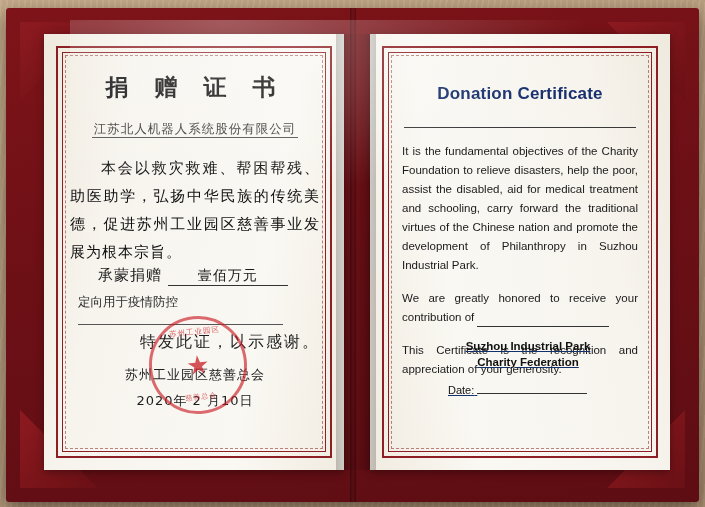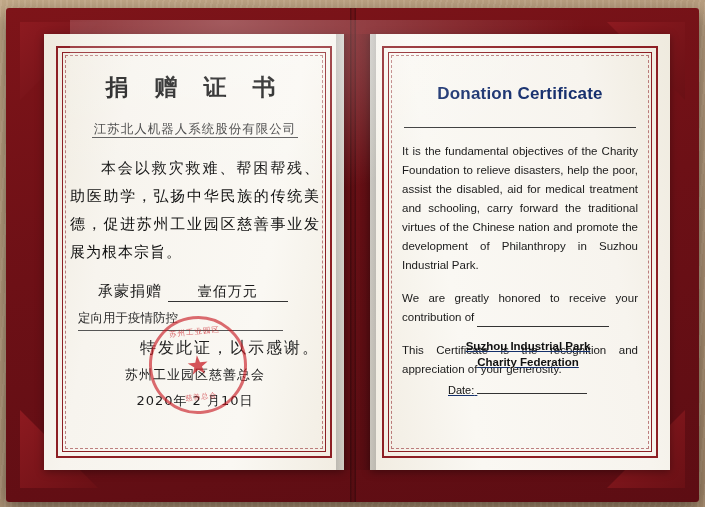--- a/index.html
+++ b/index.html
@@ -89,30 +89,30 @@
     margin-top:18px;text-align:center;font-size:12.5px;color:#3b3b3b;
     letter-spacing:1px;
   }
   .cn-org .uline{border-bottom:1px solid #555;padding:0 2px 1px 2px;}
   .cn-body{
     margin-top:16px;font-size:15px;line-height:28px;color:#111;
     text-align:justify;letter-spacing:1px;
   }
   .cn-body .indent{display:inline-block;width:30px;}
   .cn-donate{
-    margin-top:16px;font-size:15px;letter-spacing:1px;
+    font-size:15px;letter-spacing:1px;
   }
   .cn-donate .label{display:inline-block;margin-left:28px;}
   .cn-amount{
     display:inline-block;min-width:120px;border-bottom:1px solid #333;
     text-align:center;color:#1a1a1a;font-size:14px;
   }
   .cn-purpose{
     margin-top:8px;font-size:12.5px;color:#2b2b2b;
-    border-bottom:1px solid #555;display:block;width:205px;padding-bottom:3px;
+    border-bottom:1px solid #555;display:block;width:205px;padding-bottom:13px;
     margin-left:8px;
   }
   .cn-thanks{
     margin-top:7px;font-size:16px;letter-spacing:2px;text-align:right;
   }
   .cn-sign{
     position:absolute;left:0;right:0;bottom:38px;text-align:center;
   }
   .cn-signer{font-size:13px;letter-spacing:1px;color:#1d1d1d;}
   .cn-date{margin-top:8px;font-size:13px;letter-spacing:1px;color:#1d1d1d;}

